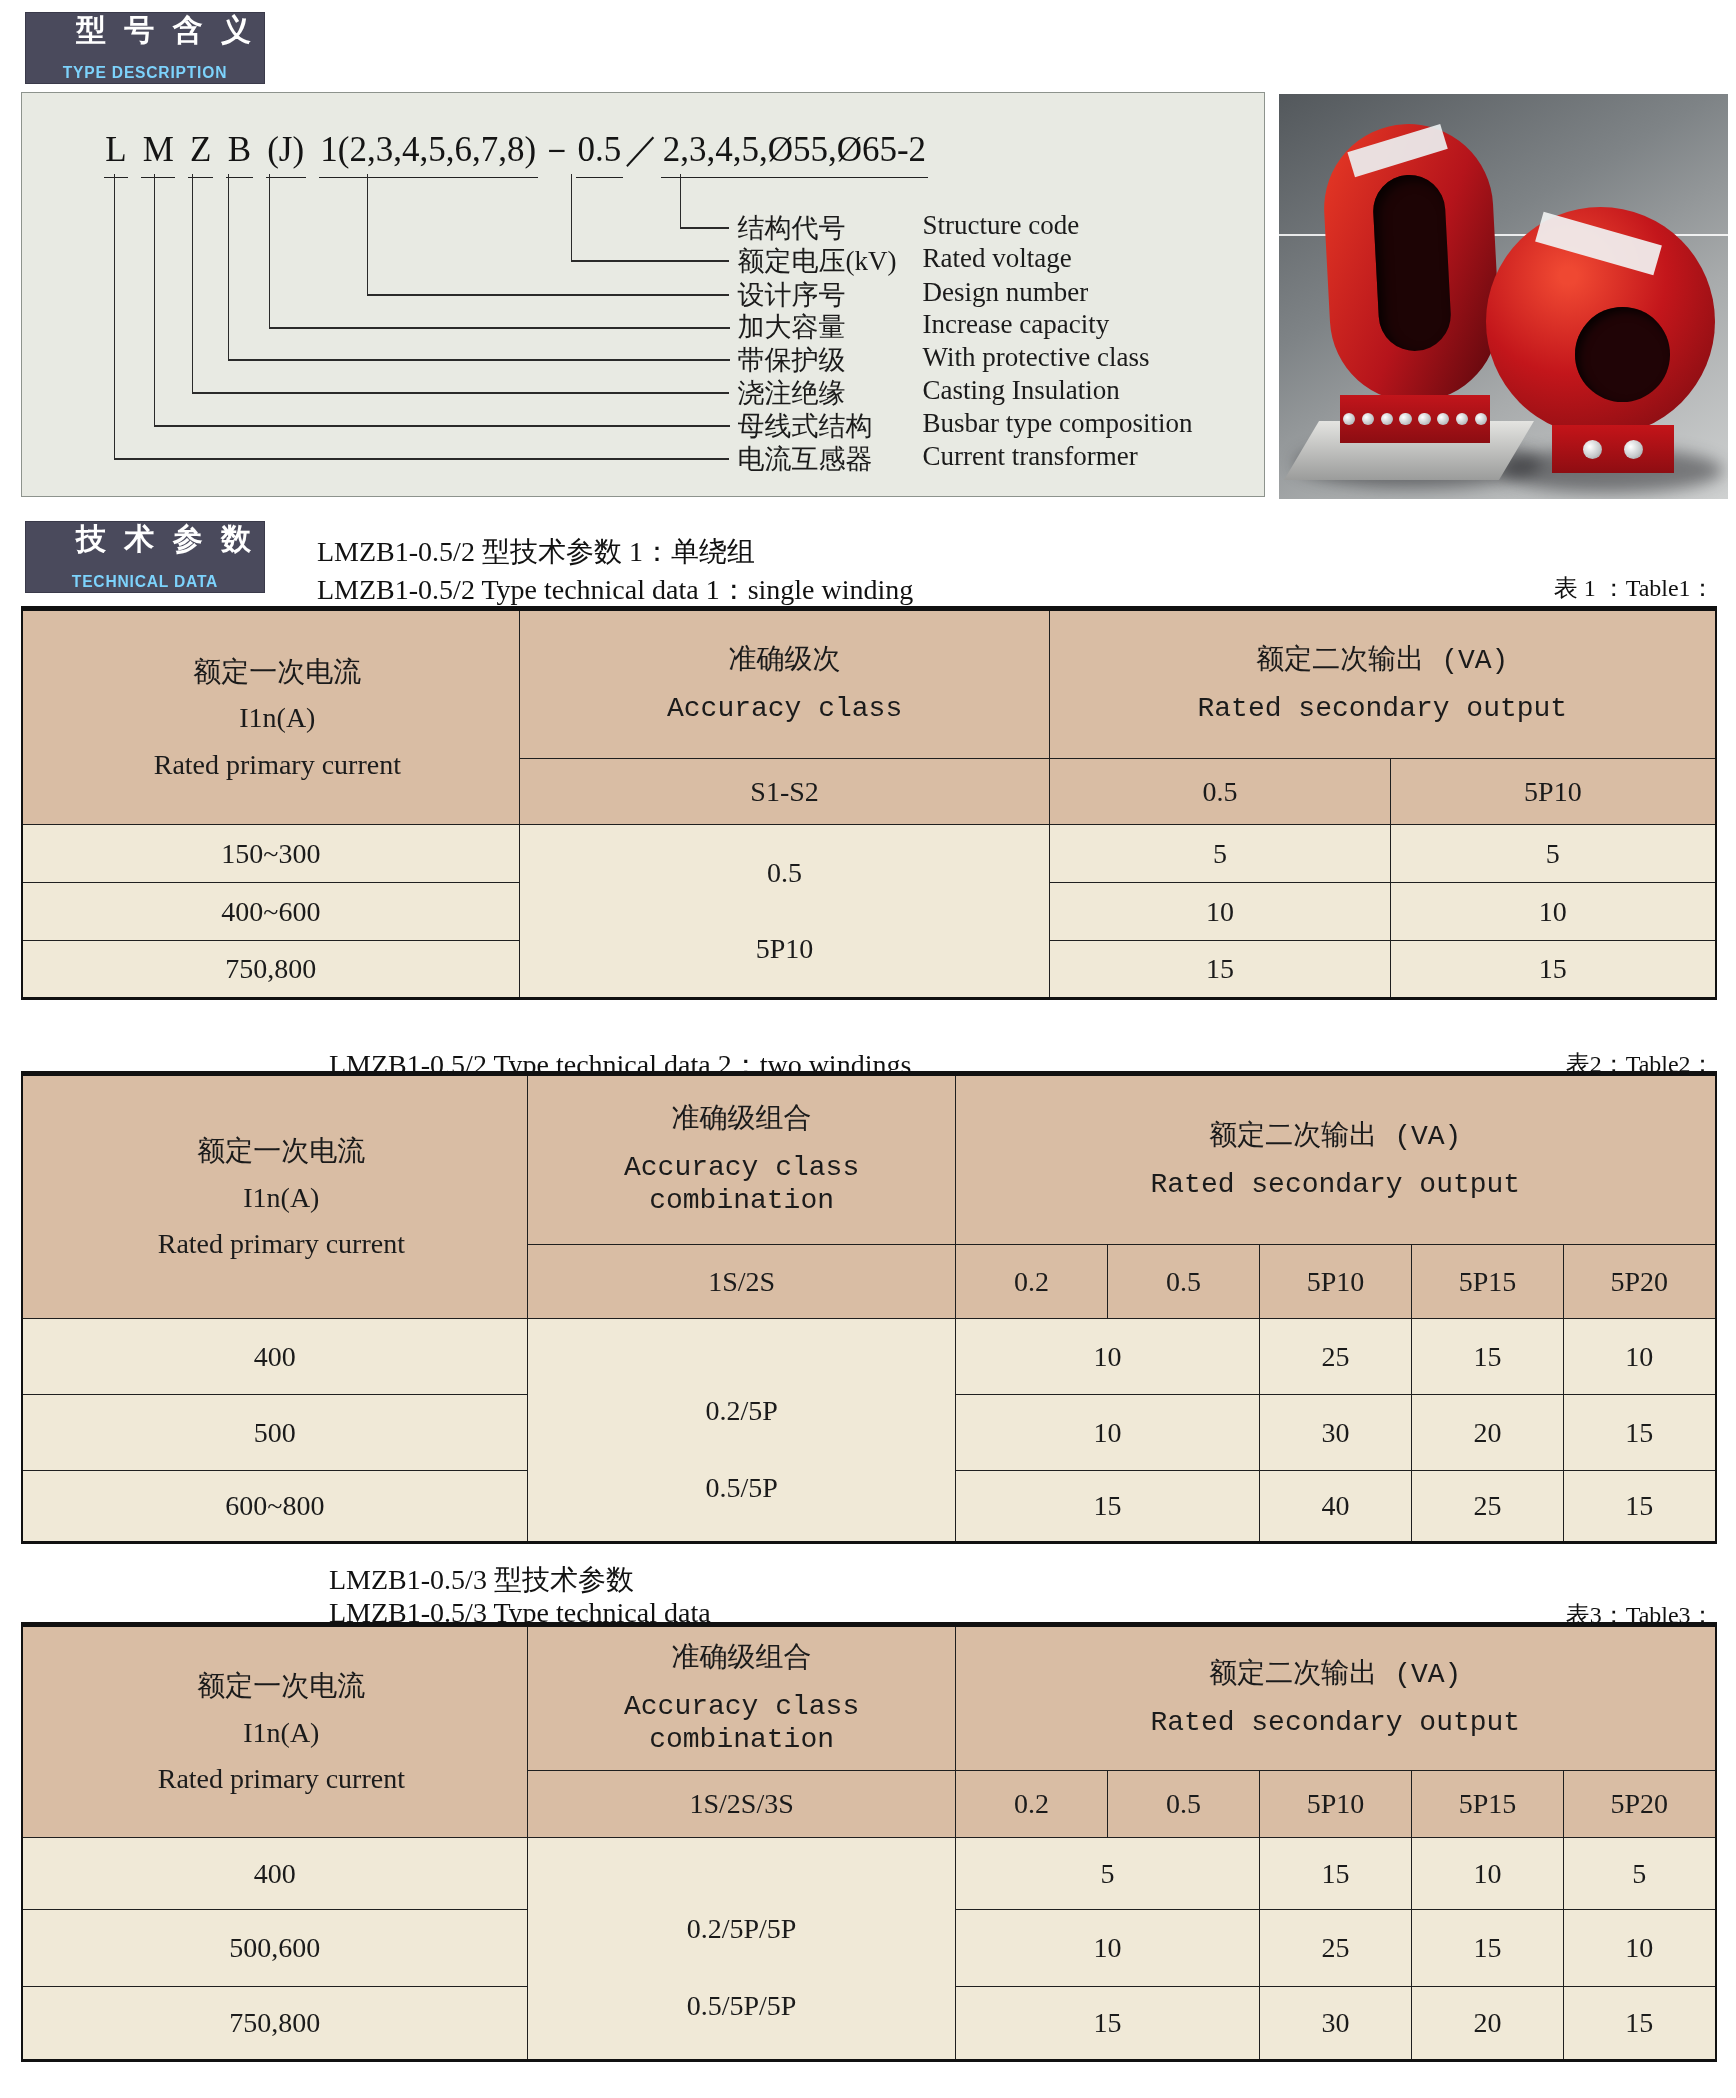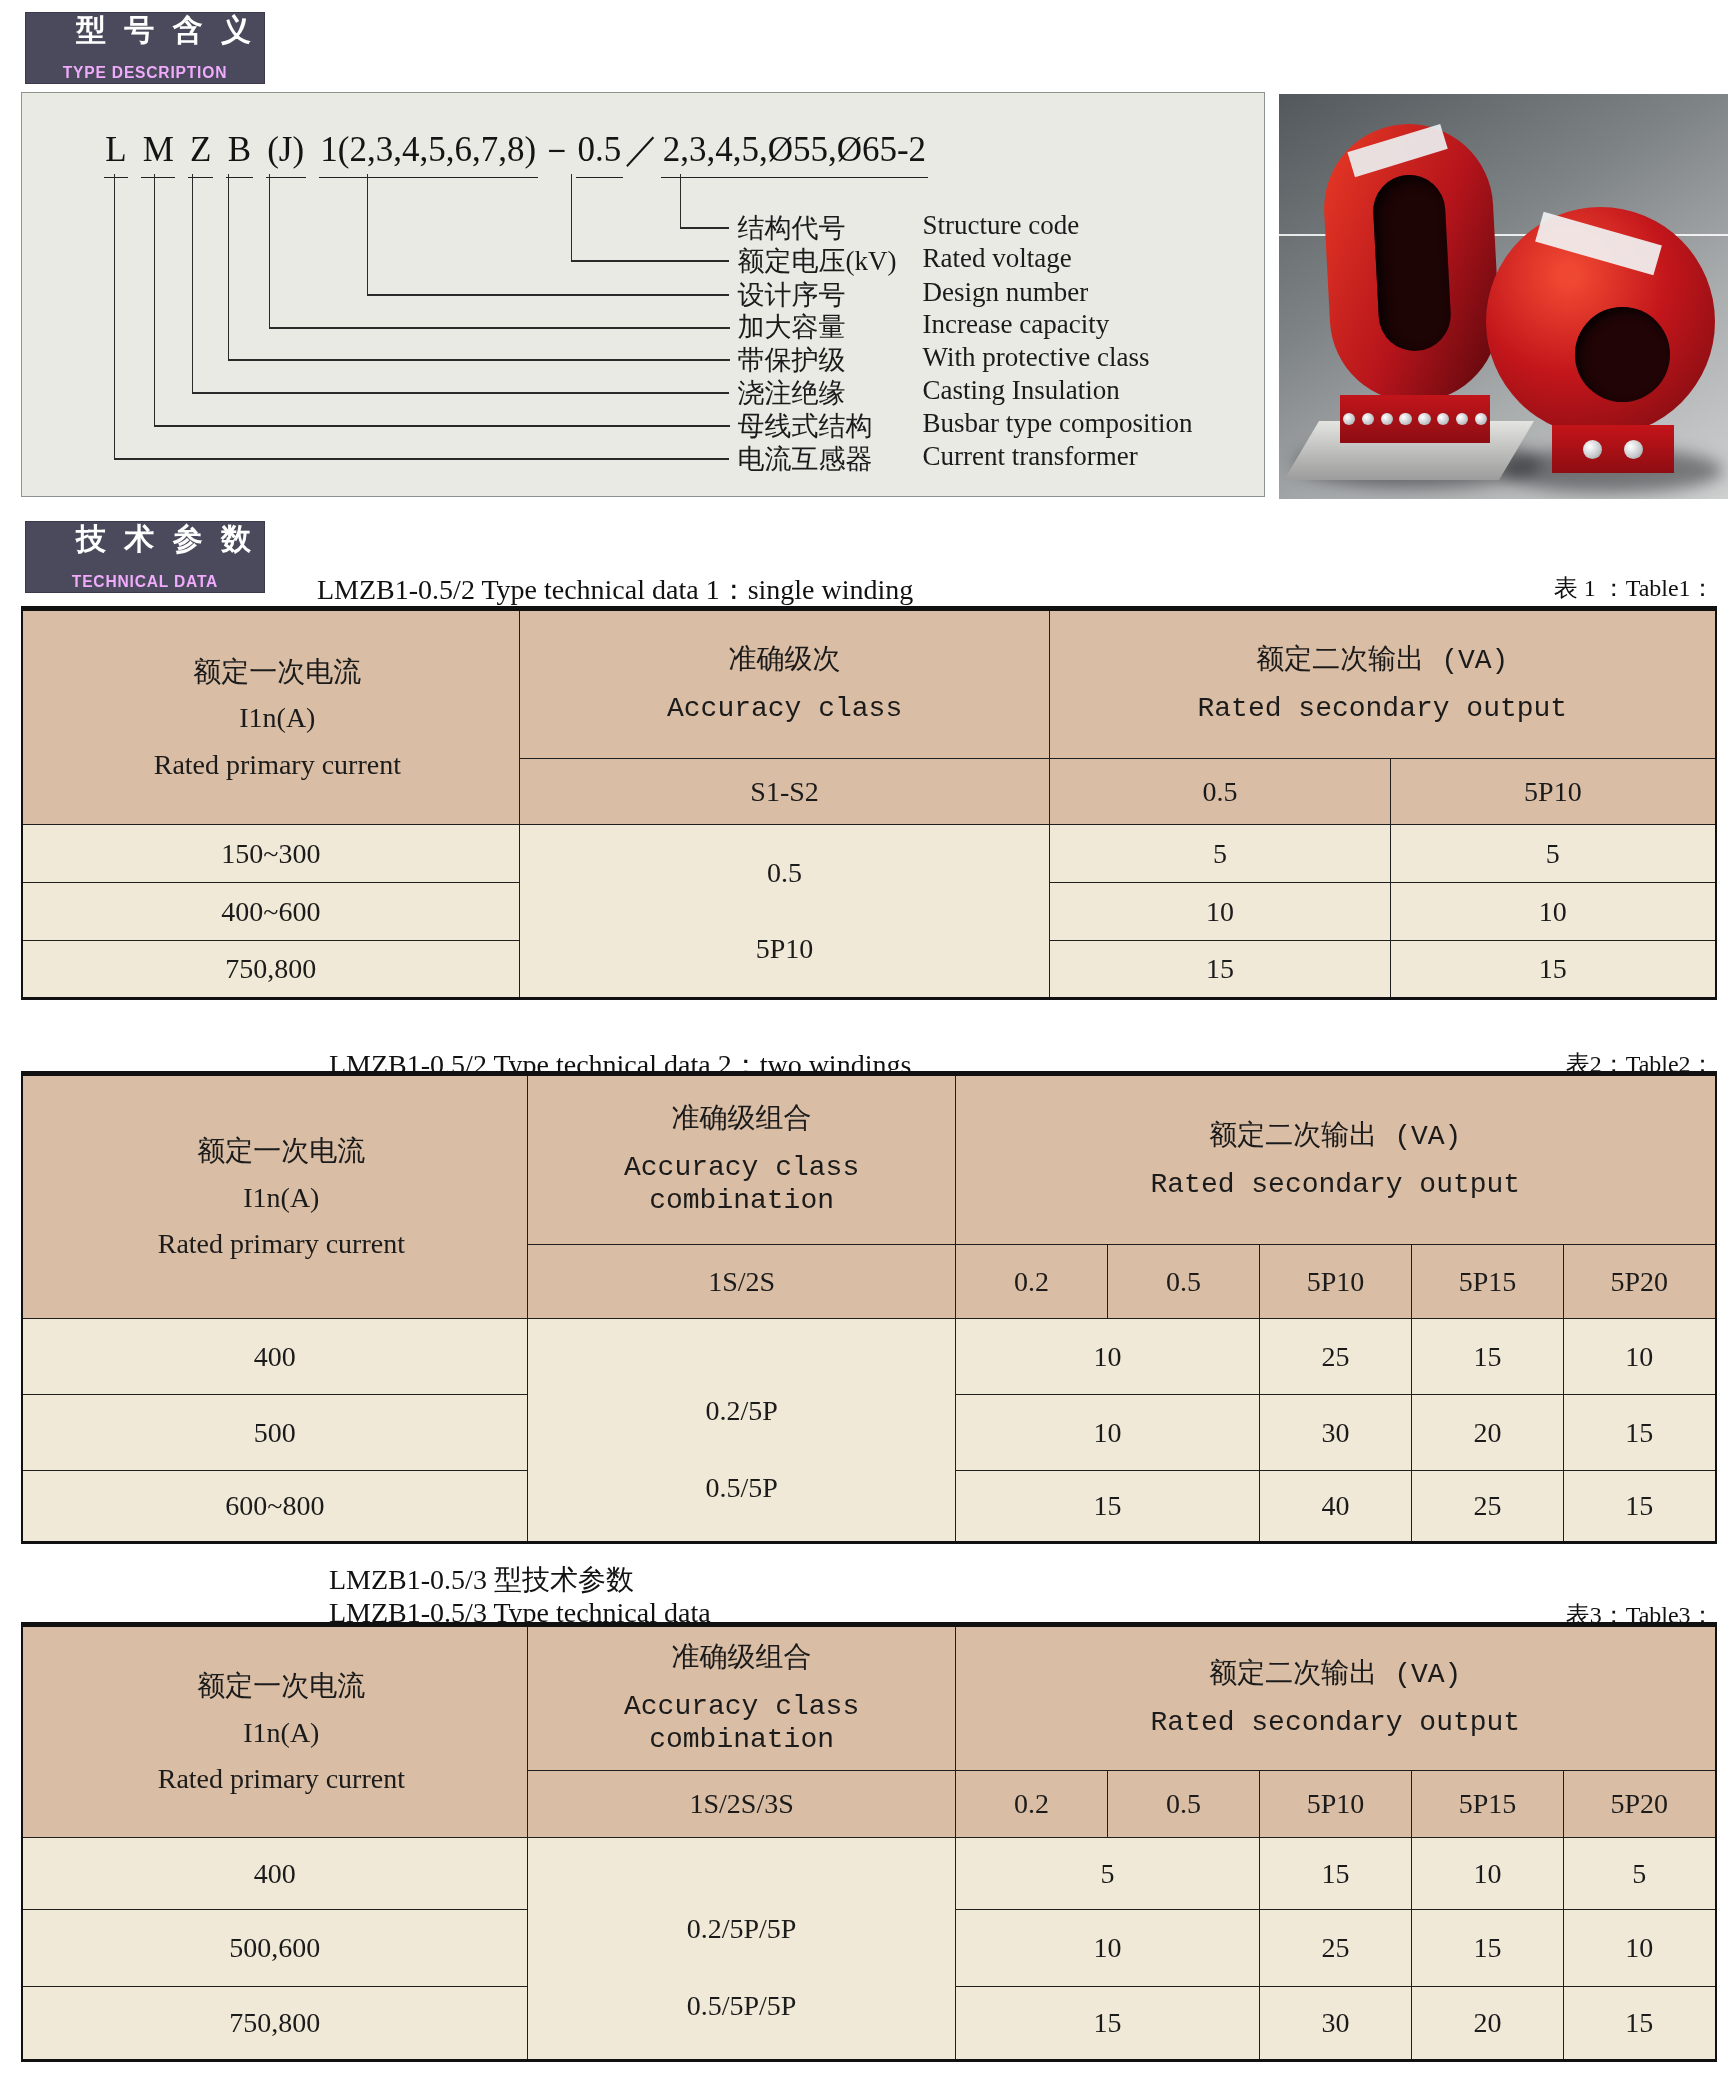--- a/index.html
+++ b/index.html
@@ -4,21 +4,21 @@
 <style>
   html,body{margin:0;padding:0;background:#ffffff;}
   #canvas{position:relative;width:1736px;height:2098px;background:#ffffff;overflow:hidden;
           font-family:"Liberation Serif","DejaVu Serif",serif;color:#1b1b1b;}
 
   
   .badge{position:absolute;left:25px;width:240px;height:72px;background:#4a4a5c;
          border:1.6px solid #3a3a4a;box-sizing:border-box;display:flex;flex-direction:column;
          align-items:center;justify-content:center;font-family:"Liberation Sans","DejaVu Sans",sans-serif;}
   .badge-zh{color:#ffffff;font-size:30px;font-weight:bold;letter-spacing:5px;line-height:33px;margin-left:42px;}
-  .badge-en{color:#f0abfc;font-size:15.6px;font-weight:bold;letter-spacing:0.8px;line-height:20px;margin-top:17px;}
+  .badge-en{color:#7dd3fc;font-size:15.6px;font-weight:bold;letter-spacing:0.8px;line-height:20px;margin-top:17px;}
 
   
   .diagram-box{position:absolute;left:20.6px;top:92px;width:1244px;height:405px;
                background:#e8eae3;border:0.8px solid #8d938d;box-sizing:border-box;}
   .code-line{position:absolute;left:82px;top:33px;font-size:35px;white-space:nowrap;color:#141414;}
   .tok{display:inline-block;border-bottom:1.6px solid #222;padding:0 1.6px 6.6px 1.6px;}
   .tok.m{margin-right:13px;}
   .sep{display:inline-block;padding:0 1.6px 6.6px 1.6px;}
   .cl{position:absolute;background:#2a2a2a;}
   .clv{width:1.6px;}
@@ -165,20 +165,21 @@
       <div class="screw2"></div>
       <div class="screw2"></div>
     </div>
   </div>
 
   <div class="badge" style="top:521px;">
     <div class="badge-zh">技 术 参 数</div>
     <div class="badge-en">TECHNICAL DATA</div>
   </div>
 
+  <div class="sec-title" style="left:317px;top:533px;">LMZB1-0.5/2 型技术参数 1：单绕组</div>
   <div class="sec-title" style="left:317px;top:571px;">LMZB1-0.5/2 Type technical data 1：single winding</div>
   <div class="tbl-ref" style="top:572px;">表 1 ：Table1：</div>
 
   <table class="tech-table" style="top:606px;">
     <colgroup>
         <col style="width:498px">
         <col style="width:530px">
         <col style="width:341px">
         <col style="width:325px">
       </colgroup>

